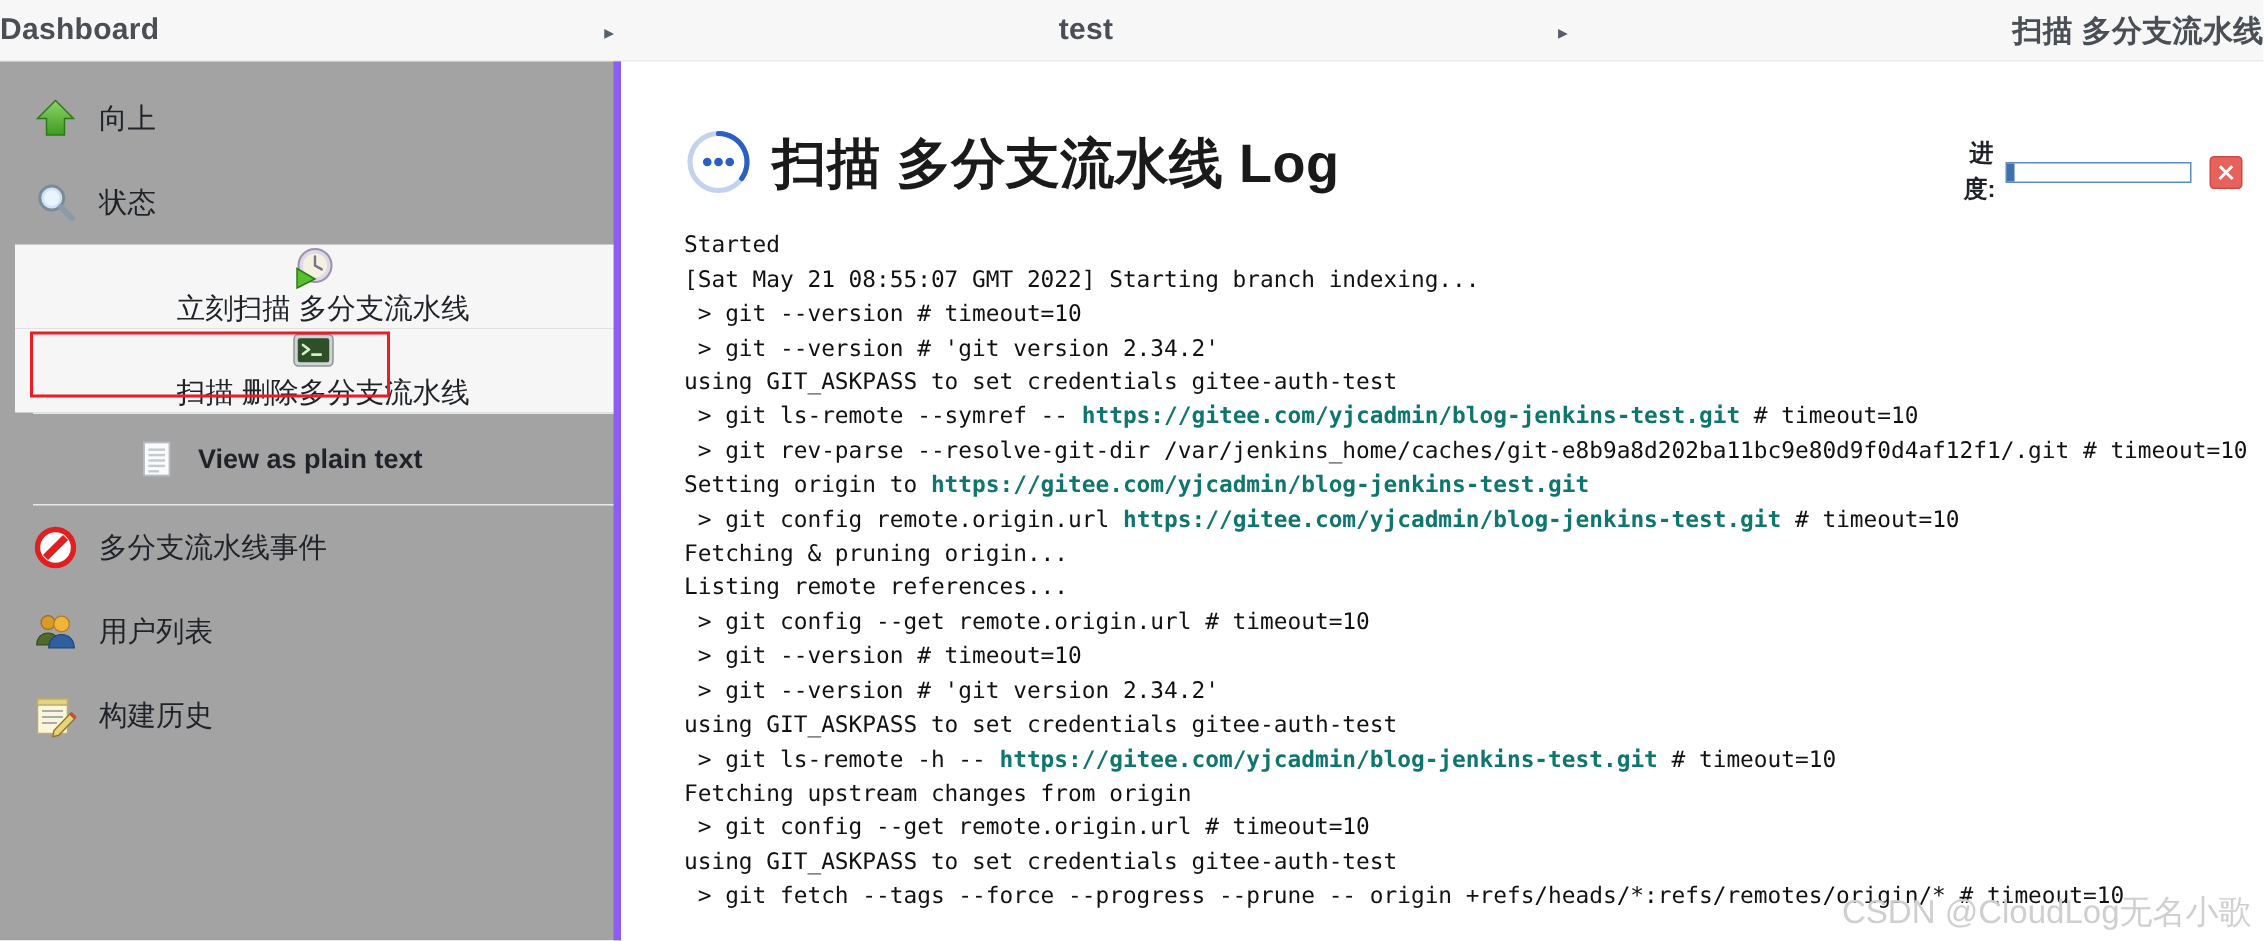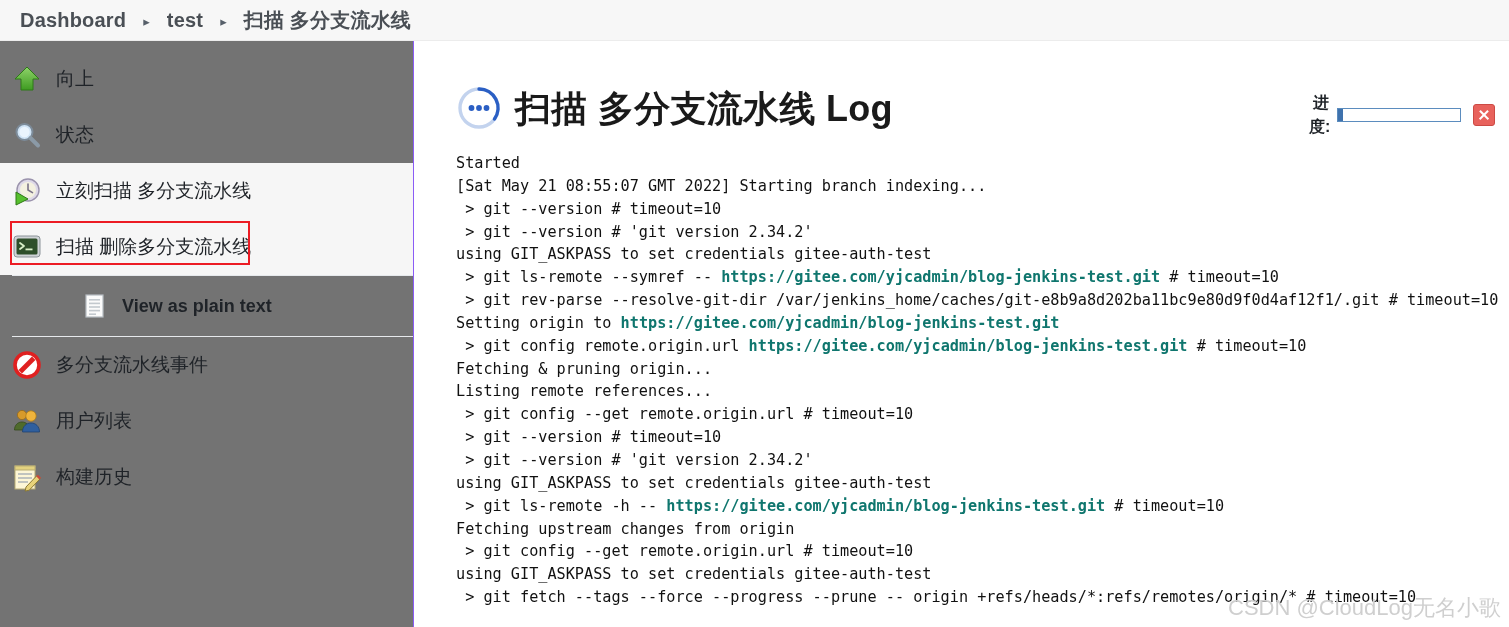--- a/index.html
+++ b/index.html
@@ -10,22 +10,23 @@
     font-family: "Liberation Sans", "DejaVu Sans", sans-serif;
     overflow: hidden;
   }
 
   
   #breadcrumb-bar {
     height: 41px;
     background: #f7f7f7;
     display: flex;
     align-items: center;
-    padding-left: 20px;
+    padding-left: 0;
     border-bottom: 1px solid #ececec;
+    justify-content: space-between;
   }
   .crumb {
     font-size: 20px;
     font-weight: bold;
     color: #4a4f55;
     letter-spacing: .2px;
     white-space: nowrap;
   }
   .crumb-sep {
     color: #57606a;
@@ -35,32 +36,33 @@
     transform: translateY(1px);
   }
 
   
   #page-body { display: flex; height: 586px; }
 
   
   #sidebar {
     width: 414px;
     min-width: 414px;
-    border-right: 1px solid #8b5cf6;
-    background: #737373;
+    border-right: 5px solid #8b5cf6;
+    background: #a3a3a3;
     padding-top: 10px;
+    padding-left: 10px;
   }
   .side-row {
     display: flex;
     align-items: center;
     height: 56px;
     padding-left: 12px;
     position: relative;
   }
-  .side-row.shaded { background: #f6f6f6; }
+  .side-row.shaded { background: #f6f6f6; flex-direction: column; }
   .side-row.sub { height: 60px; padding-left: 40px; margin-left: 42px; }
   .side-label {
     font-size: 19px;
     color: #1f2328;
     white-space: nowrap;
   }
   .side-label.en { font-weight: bold; font-size: 18px; }
   .row-sep {
     height: 1px;
     background: #e6e9ec;

